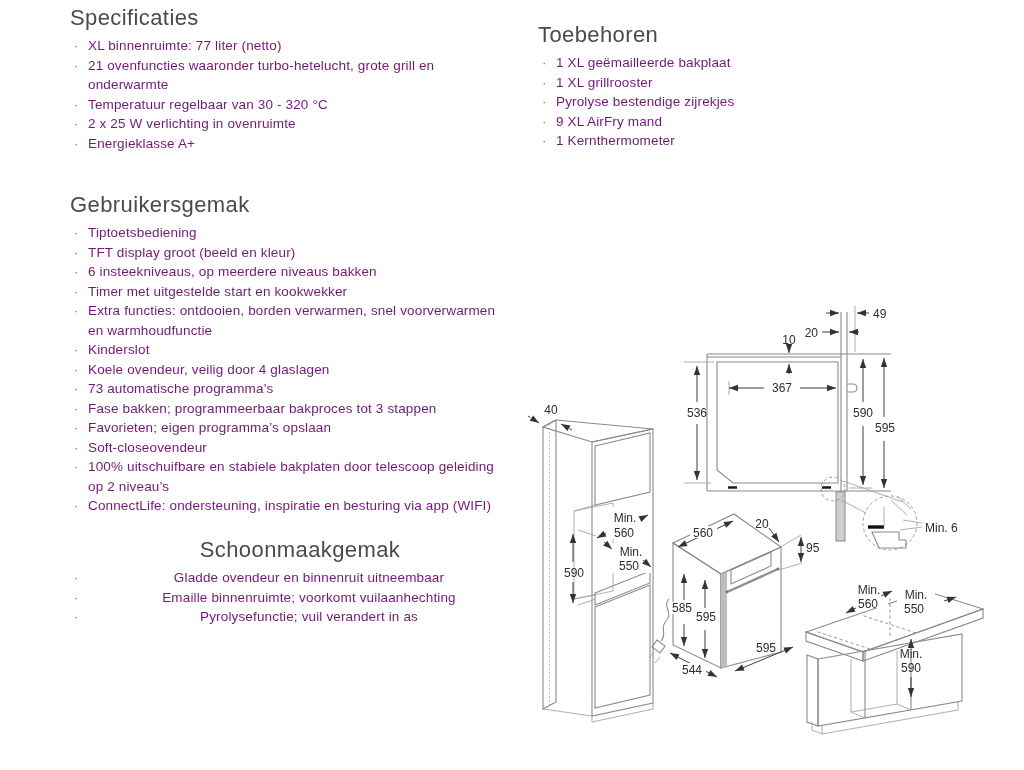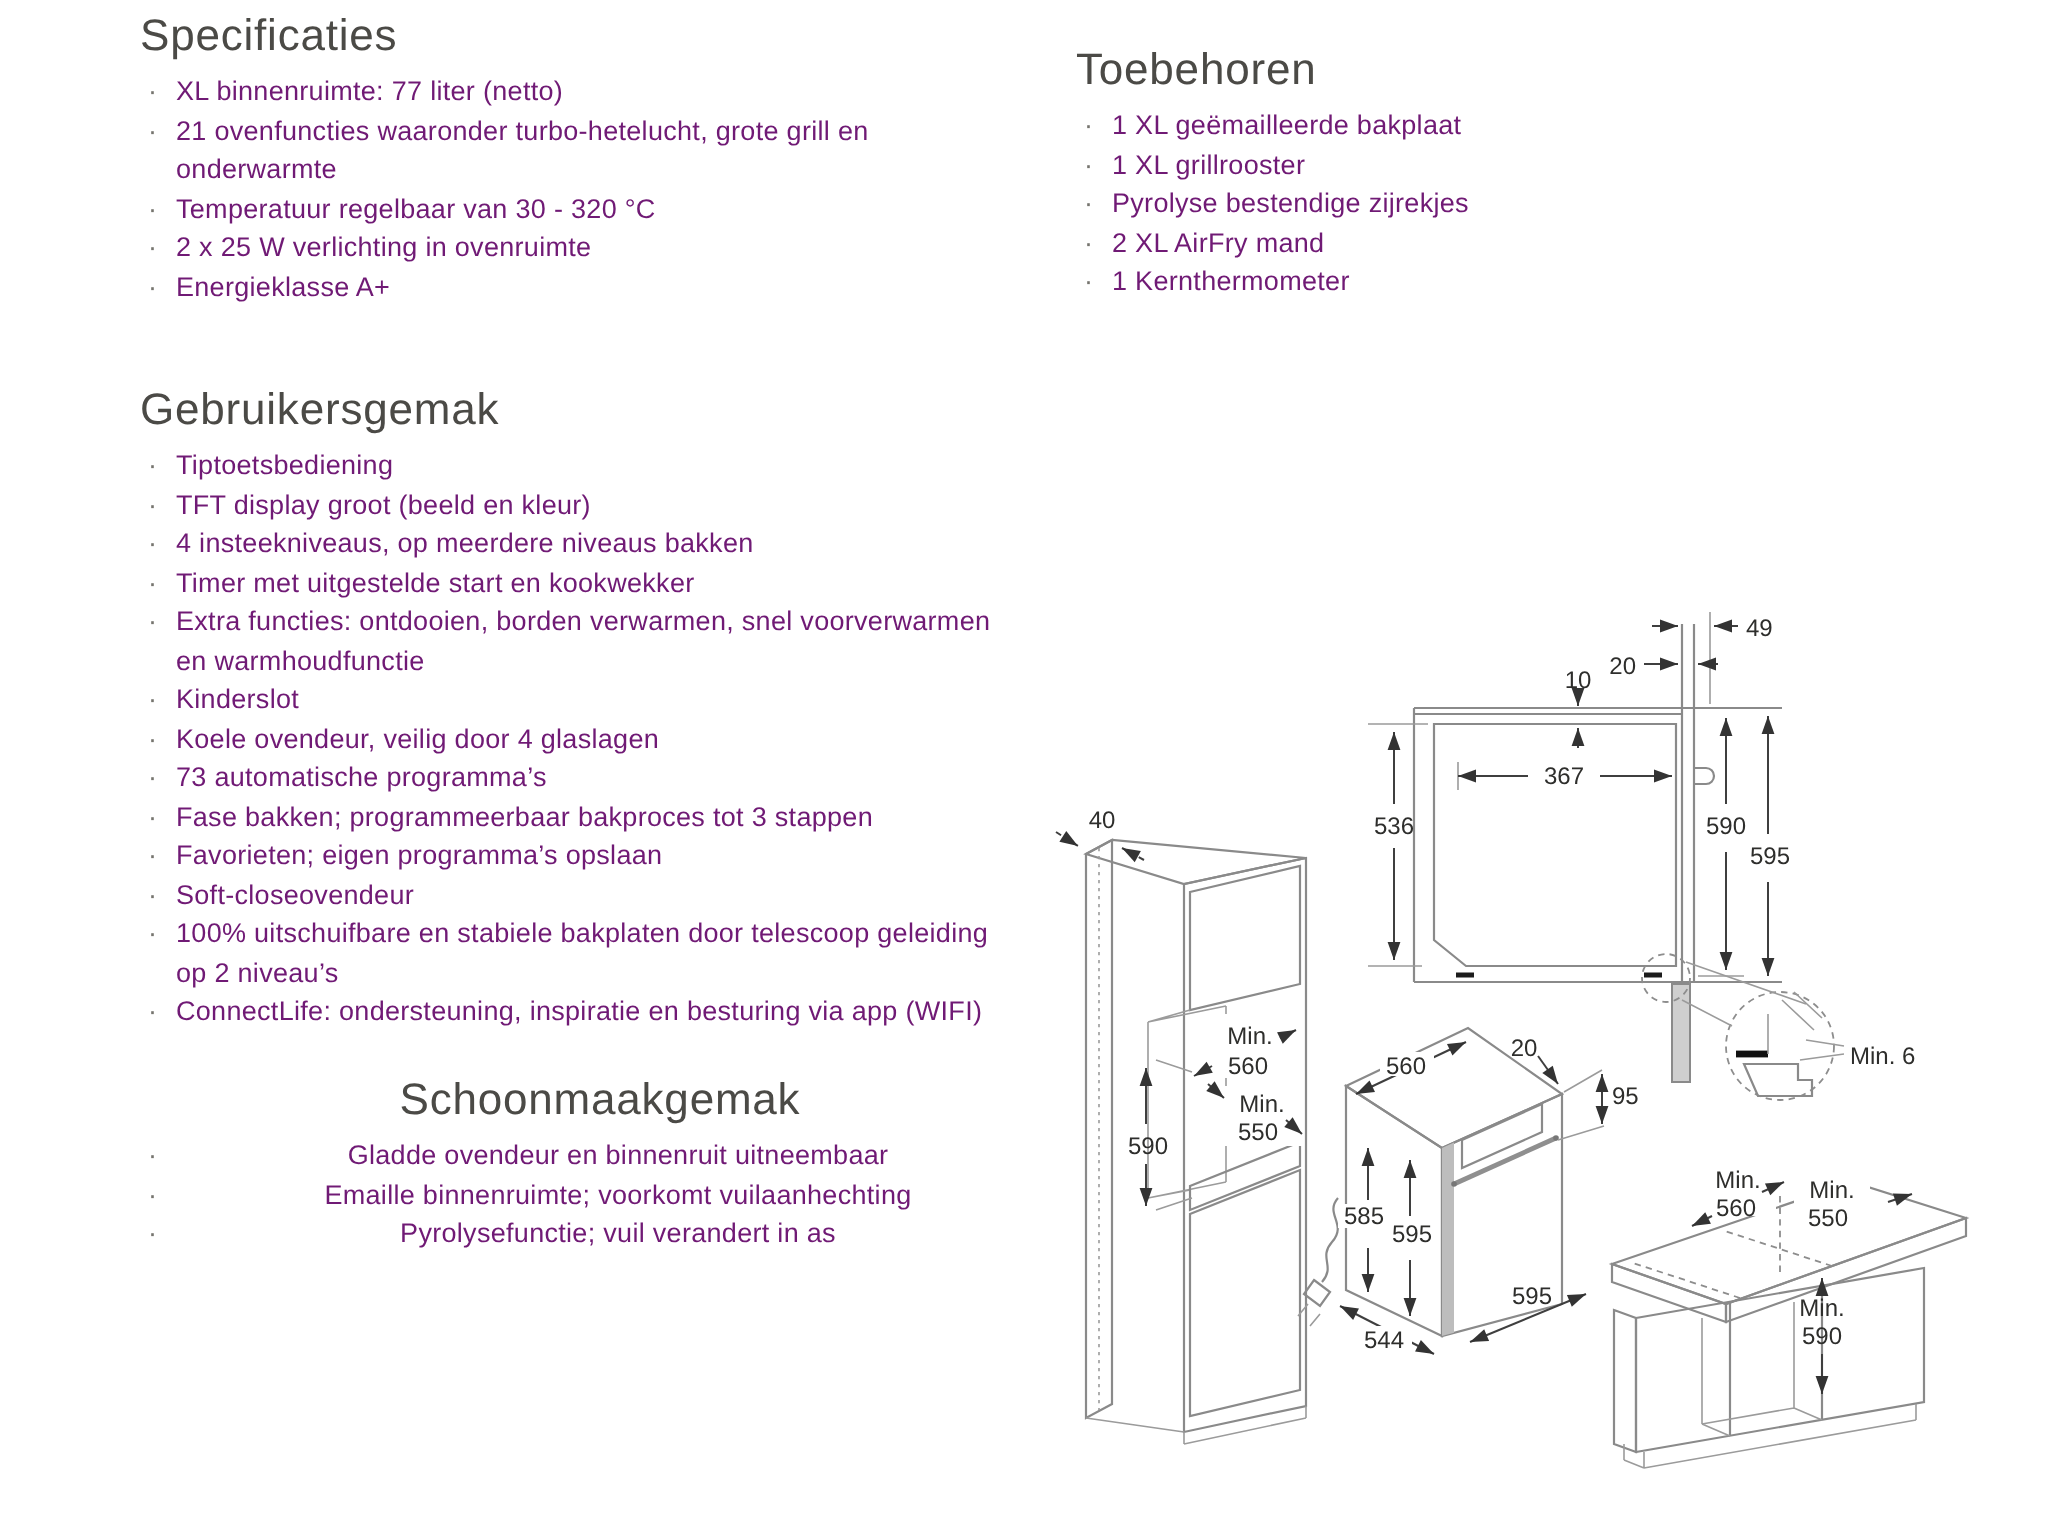--- a/index.html
+++ b/index.html
@@ -38,21 +38,21 @@
         <li>2 x 25 W verlichting in ovenruimte</li>
         <li>Energieklasse A+</li>
       </ul>
   </div>
 
   <div class="section" id="sec-gebruikersgemak">
     <h2>Gebruikersgemak</h2>
     <ul>
         <li>Tiptoetsbediening</li>
         <li>TFT display groot (beeld en kleur)</li>
-        <li>4 insteekniveaus, op meerdere niveaus bakken</li>
+        <li>6 insteekniveaus, op meerdere niveaus bakken</li>
         <li>Timer met uitgestelde start en kookwekker</li>
         <li>Extra functies: ontdooien, borden verwarmen, snel voorverwarmen
 en warmhoudfunctie</li>
         <li>Kinderslot</li>
         <li>Koele ovendeur, veilig door 4 glaslagen</li>
         <li>73 automatische programma’s</li>
         <li>Fase bakken; programmeerbaar bakproces tot 3 stappen</li>
         <li>Favorieten; eigen programma’s opslaan</li>
         <li>Soft-closeovendeur</li>
         <li>100% uitschuifbare en stabiele bakplaten door telescoop geleiding
@@ -69,21 +69,21 @@
         <li>Pyrolysefunctie; vuil verandert in as</li>
       </ul>
   </div>
 
   <div class="section" id="sec-toebehoren">
     <h2>Toebehoren</h2>
     <ul>
         <li>1 XL geëmailleerde bakplaat</li>
         <li>1 XL grillrooster</li>
         <li>Pyrolyse bestendige zijrekjes</li>
-        <li>2 XL AirFry mand</li>
+        <li>9 XL AirFry mand</li>
         <li>1 Kernthermometer</li>
       </ul>
   </div>
 
   <svg style="position:absolute;left:0;top:0;" width="1024" height="770" viewBox="0 0 1024 770">
     <defs>
       <marker id="arr" viewBox="0 0 10 8" refX="9.5" refY="4" markerWidth="10" markerHeight="8" markerUnits="userSpaceOnUse" orient="auto-start-reverse">
         <path d="M0.5,0.8 L9.5,4 L0.5,7.2 Z" fill="#333"></path>
       </marker>
     </defs>

